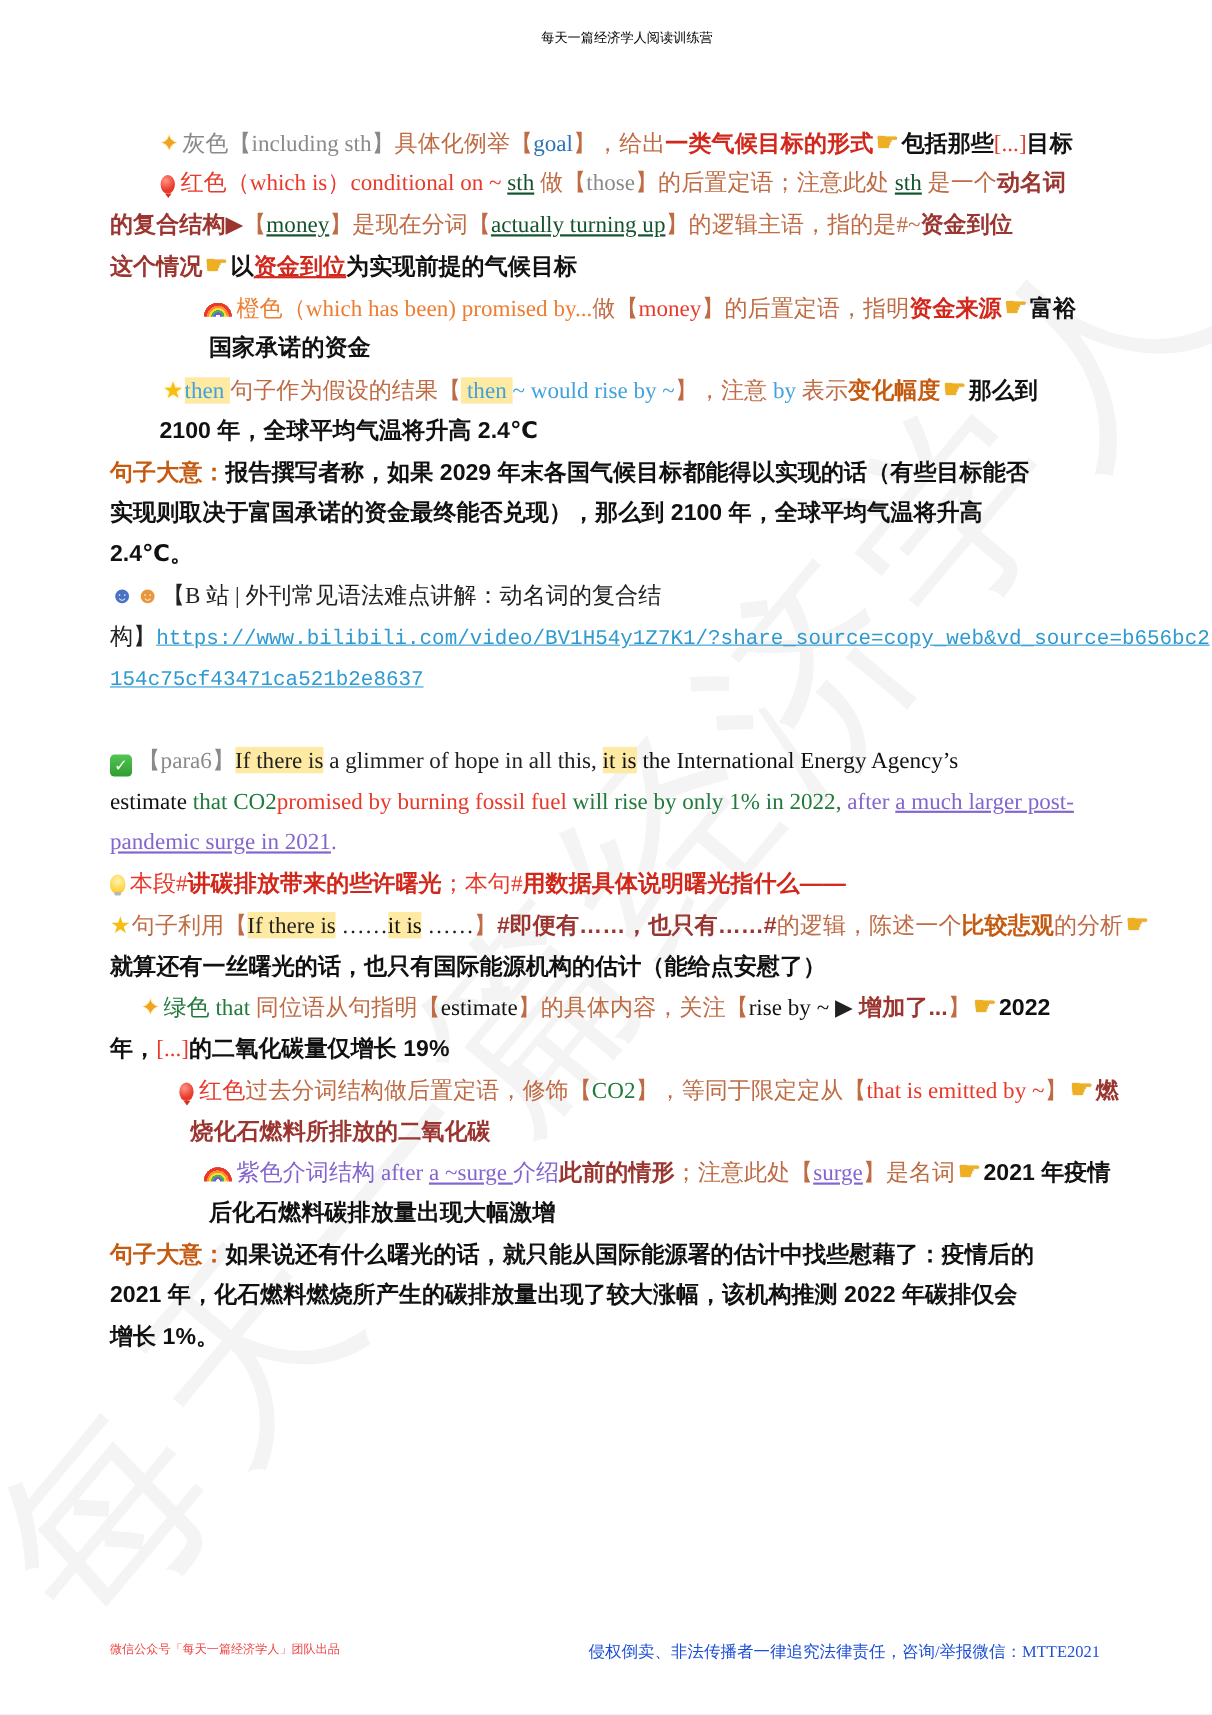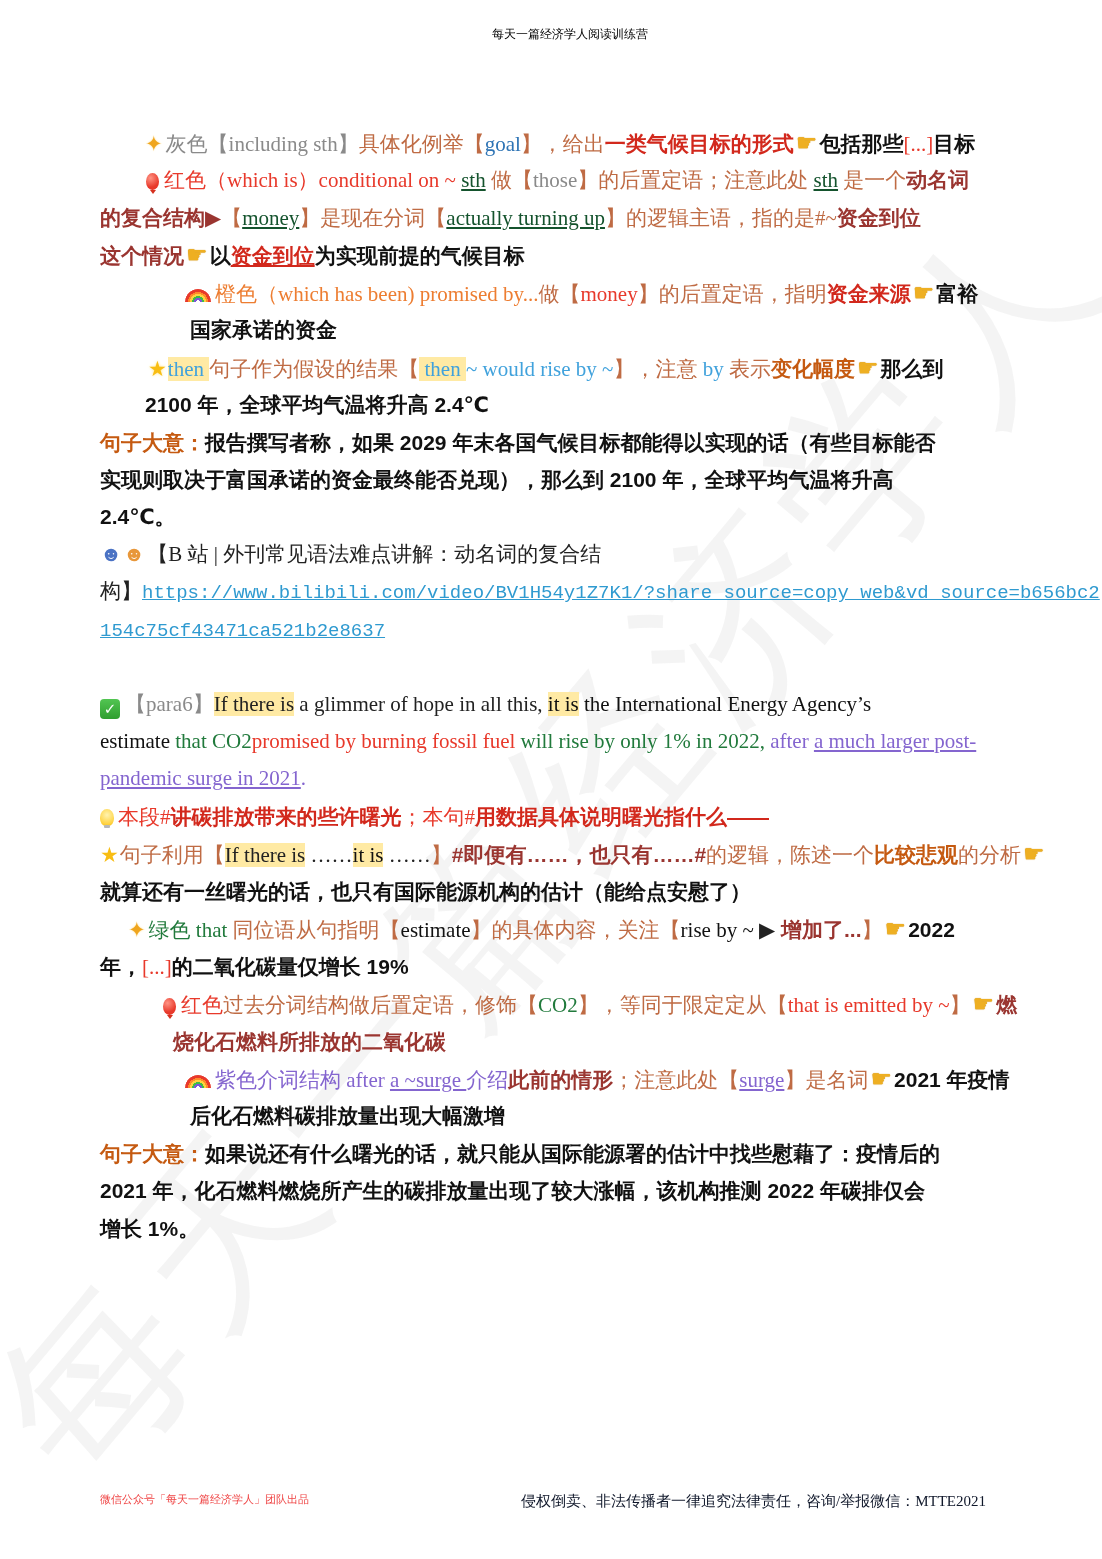--- a/index.html
+++ b/index.html
@@ -15,21 +15,21 @@
     padding-left:19px;
   }
   .watermark{
     position:absolute; top:54%; left:50%;
     transform:translate(-50%,-50%) rotate(-50deg);
     font-size:185px; letter-spacing:14px; white-space:nowrap;
     color:rgba(110,110,110,0.08); z-index:0; pointer-events:none;
     font-family:"Liberation Serif","DejaVu Serif",serif;
   }
   .doc-body{
-    position:absolute; top:124px; left:100px; right:100px; z-index:1;
+    position:absolute; top:111px; left:100px; right:100px; z-index:1;
     font-size:21px; color:#222;
   }
   .line{height:37.45px; line-height:37.45px; white-space:nowrap;}
   
   .gray{color:#8a8a8a;}
   .brown{color:#bf6b44;}
   .blue{color:#2e74b5;}
   .ltblue{color:#41a2dc;}
   .red{color:#e8392b;}
   .redu{color:#14532d; text-decoration:underline;}
@@ -65,21 +65,21 @@
   .ic-check{width:20px; height:20px; margin-right:5px; vertical-align:-3px; border-radius:4px;
     background:linear-gradient(#52c552,#2f9e2f); text-align:center;}
   .ic-check::before{content:"✓"; display:block; color:#fff; font-weight:bold; font-size:15px; line-height:20px;
     font-family:"DejaVu Sans",sans-serif;}
   .ic-point::before{content:"☛"; color:#eeaf22; font-size:1.15em; margin:0 2px; text-shadow:0 0 1px #c98a10;}
   .ic-person1::before{content:"☻"; color:#4a72c4; margin-right:1px;}
   .ic-person2::before{content:"☻"; color:#e8973a; margin-right:2px;}
   
   .footer-left{position:absolute; left:100px; top:1492px; font-size:11px; color:#ef4444; z-index:1;
     font-family:"Liberation Sans","DejaVu Sans",sans-serif;}
-  .footer-right{position:absolute; right:116px; top:1492px; font-size:15px; color:#0f172a; z-index:1;
+  .footer-right{position:absolute; right:102px; top:1492px; font-size:15px; color:#1d4ed8; z-index:1;
     font-family:"Liberation Serif","DejaVu Serif",serif;}
 </style>
 </head>
 <body>
 
 <div class="page">
   <div class="title">每天一篇经济学人阅读训练营</div>
   <div class="watermark">每天一篇经济学人</div>
   <div class="doc-body">
       <div class="line" style="padding-left: 45px;"><span class="icon ic-sparkle"></span><span class="gray">灰色【including sth】</span><span class="brown">具体化例举【</span><span class="blue">goal</span><span class="brown">】，给出</span><span class="boldred">一类气候目标的形式</span><span class="icon ic-point"></span><span class="boldblack">包括那些</span><span class="red">[...]</span><span class="boldblack">目标</span></div>

